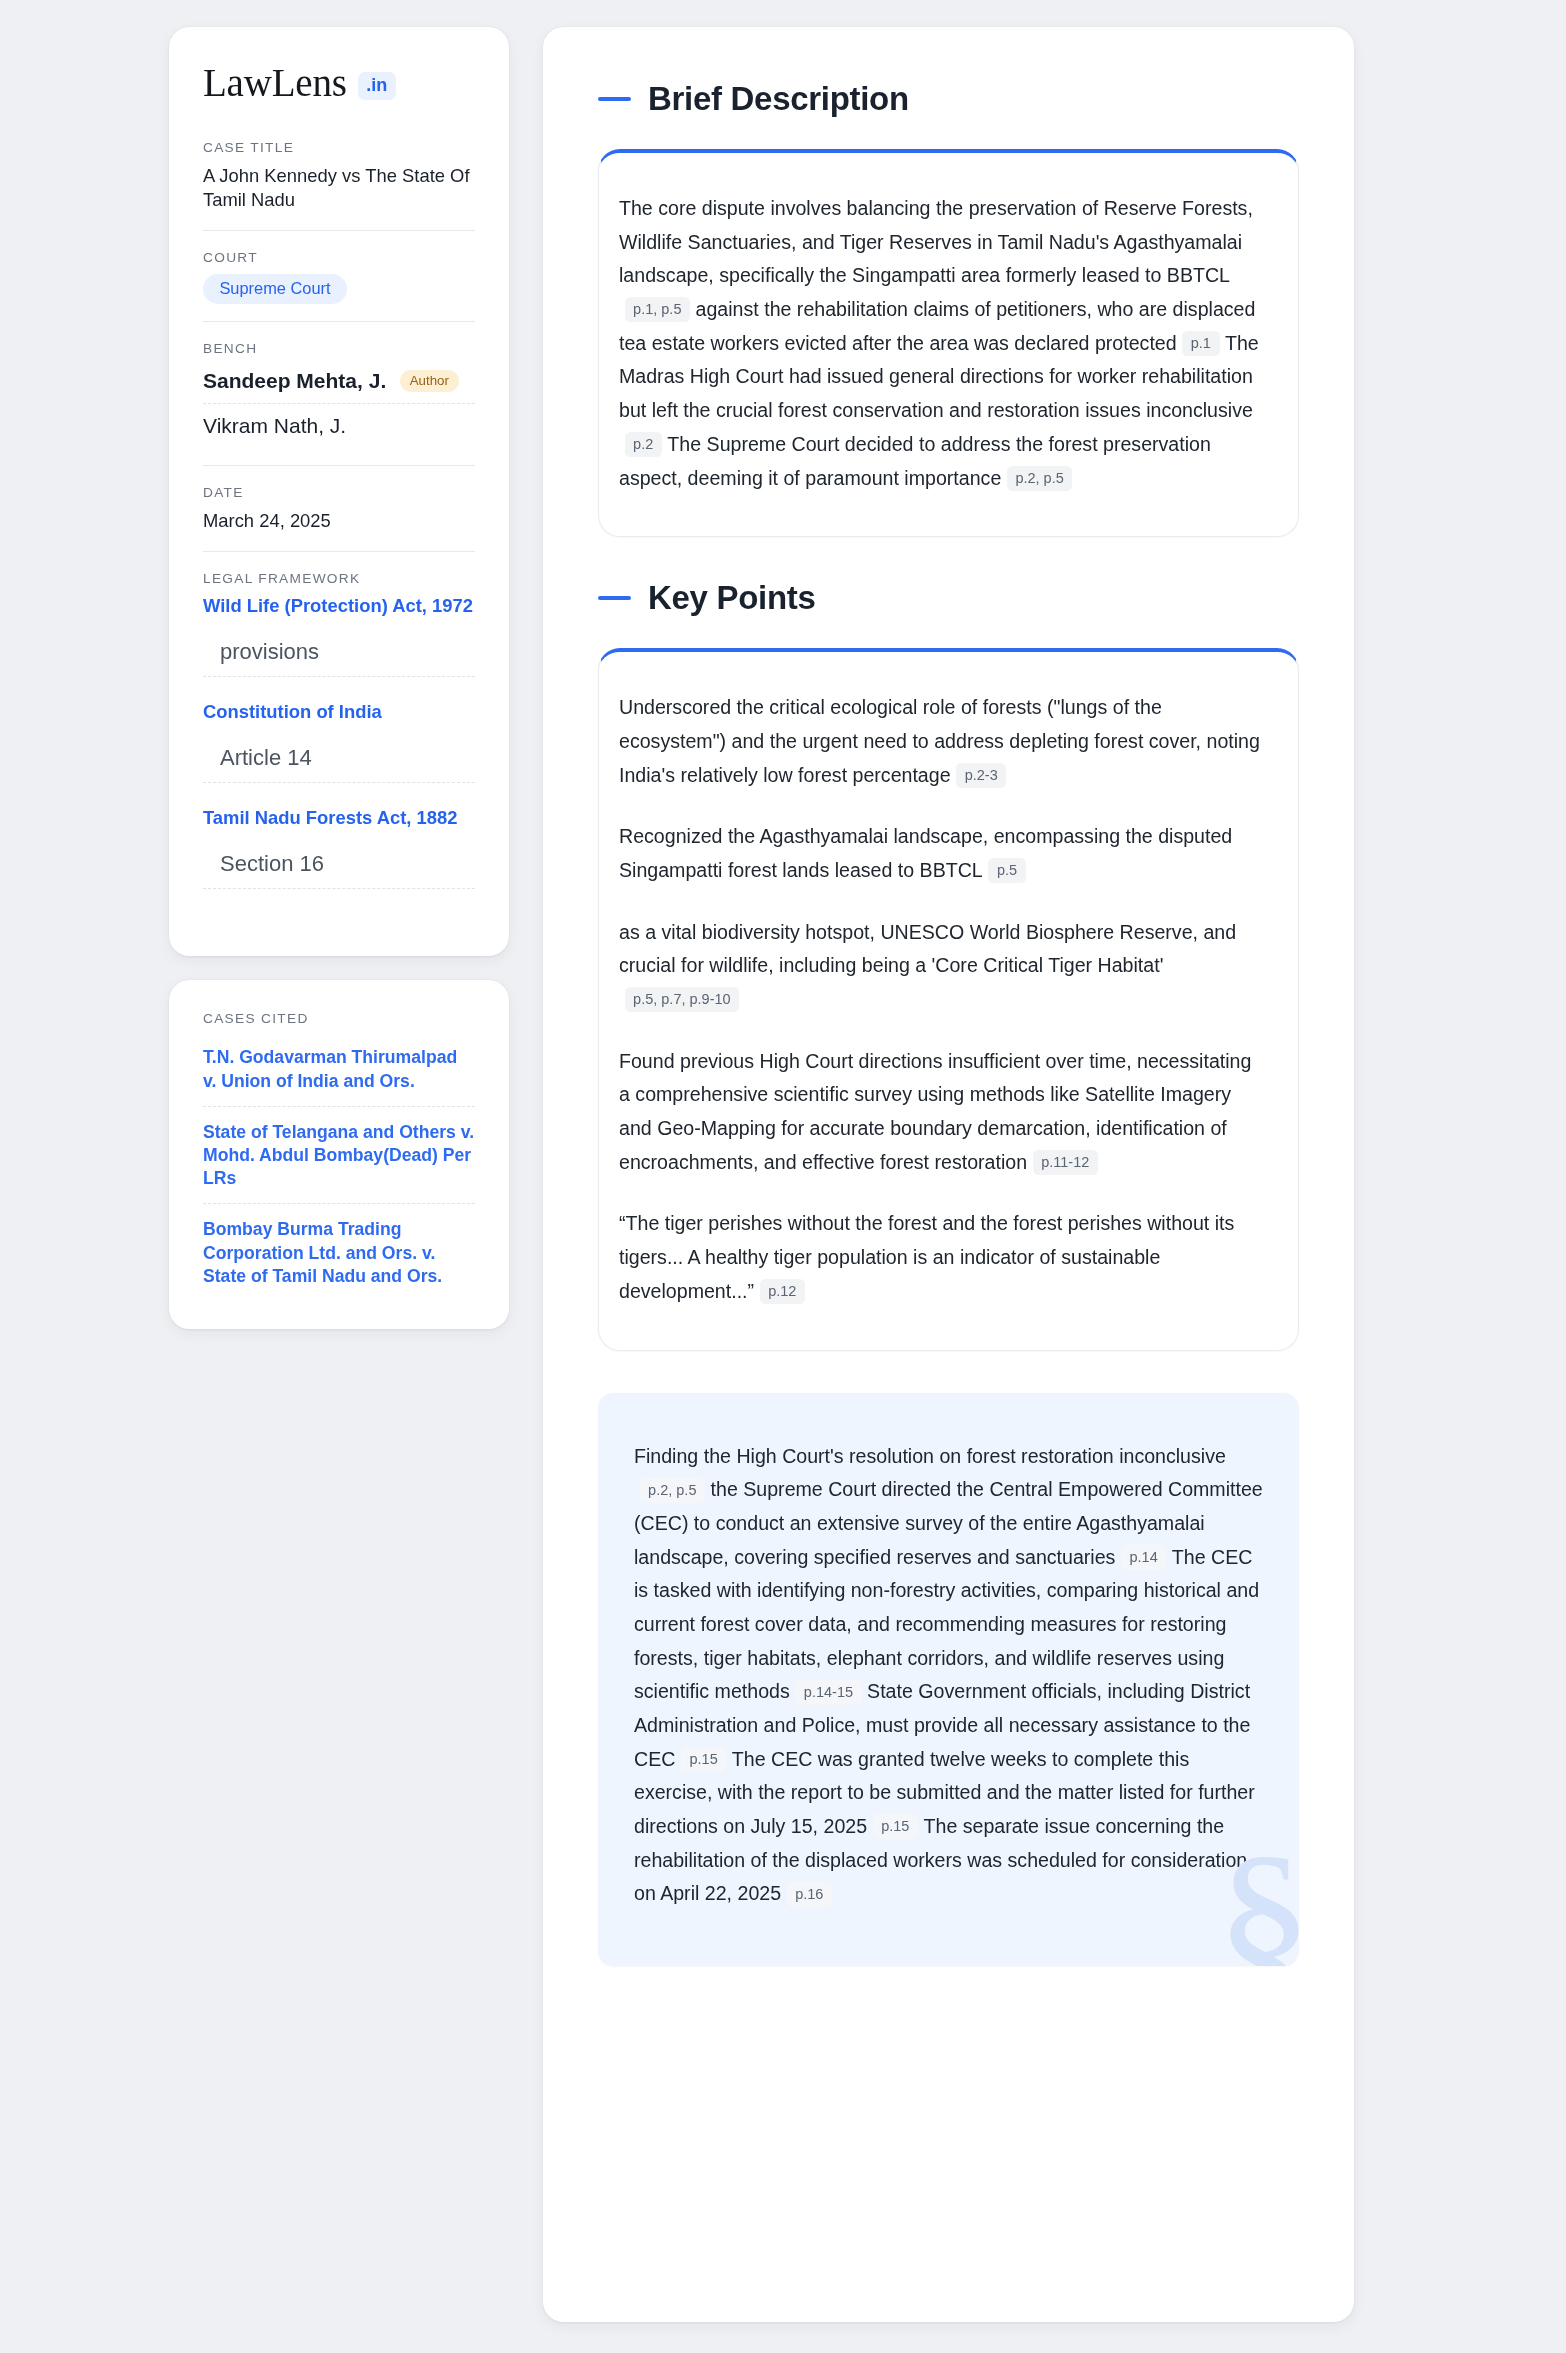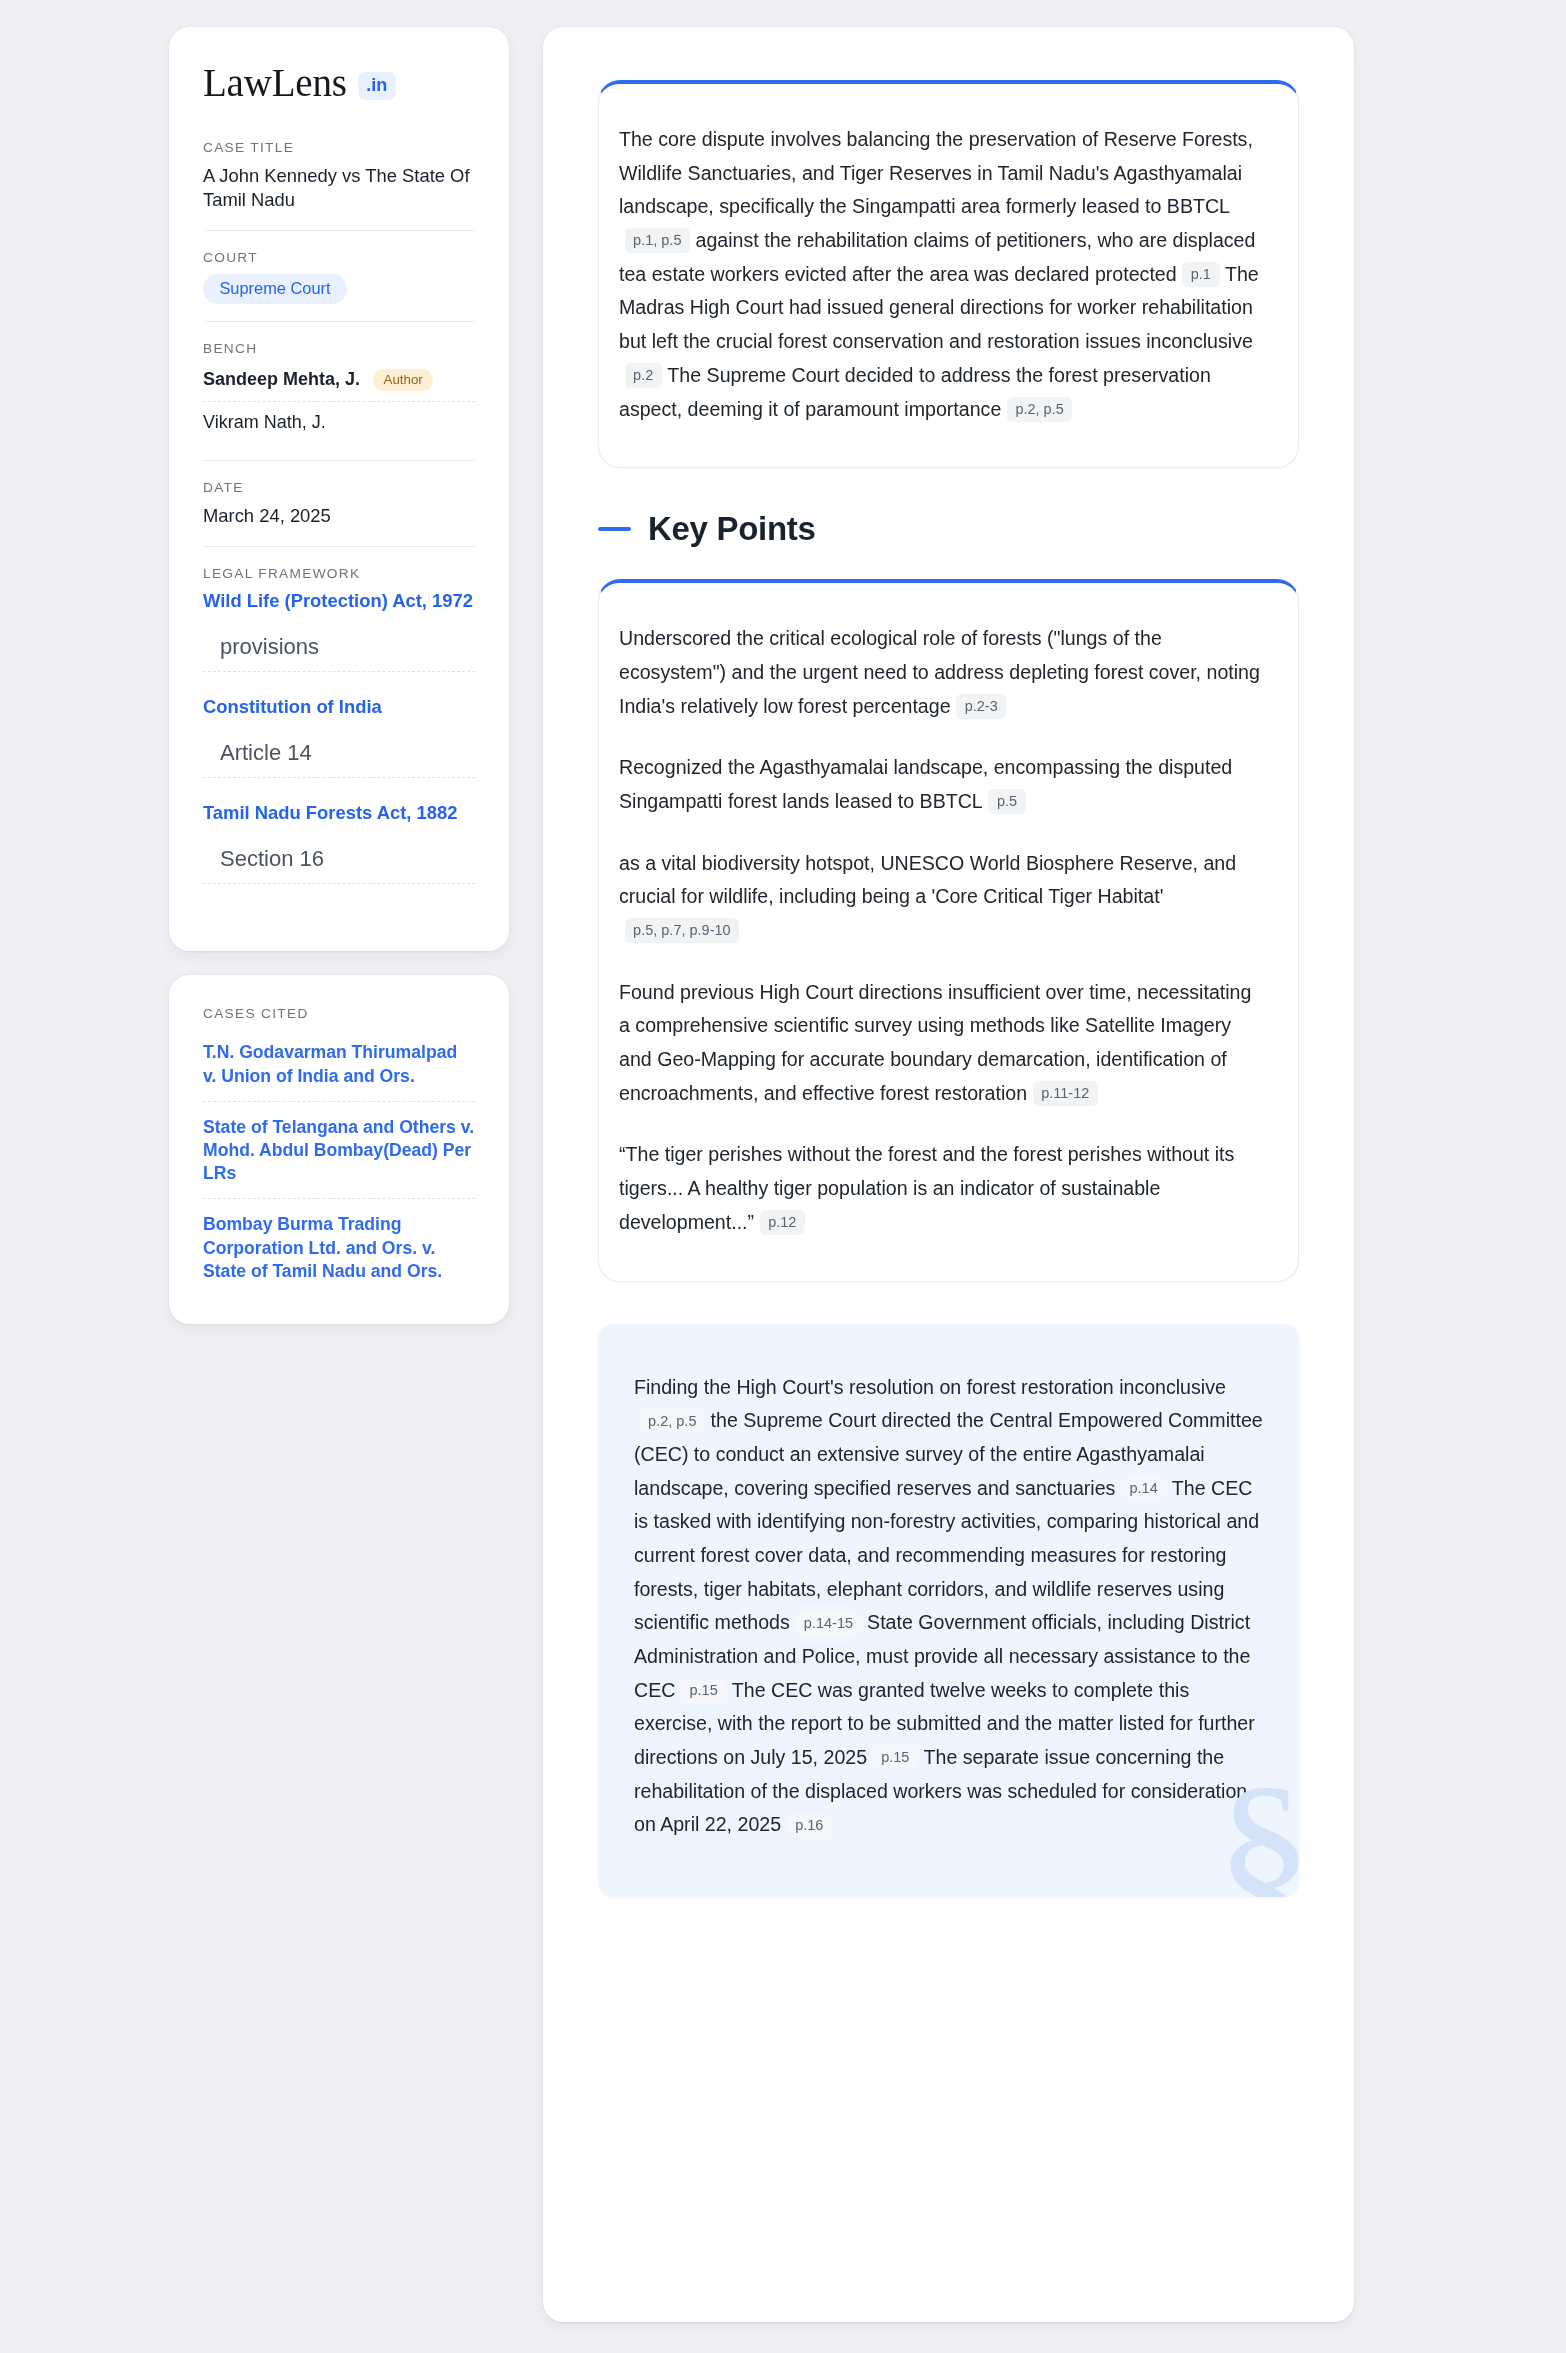--- a/index.html
+++ b/index.html
@@ -96,21 +96,21 @@
   .judge-row {
     display: flex;
     align-items: center;
     gap: 13.3px;
     padding: 4.7px 0 10.2px 0;
   }
   .judge-row + .judge-row {
     border-top: 0.8px dashed #dfe2e8;
     padding-top: 10.2px;
   }
-  .judge-name { font-size: 18px; color: #1b212c; }
+  .judge-name { font-size: 21px; color: #1b212c; }
   .judge-name.author { font-weight: bold; }
   .author-badge {
     background: #fdf0d2;
     color: #96611a;
     font-size: 13.3px;
     border-radius: 782px;
     padding: 3.9px 10.2px 4.7px 10.2px;
     line-height: 1;
   }
 
@@ -296,20 +296,24 @@
           <a class="case-link" style="text-decoration: none;">State of Telangana and Others v. Mohd. Abdul Bombay(Dead) Per LRs</a>
           <a class="case-link" style="text-decoration: none;">Bombay Burma Trading Corporation Ltd. and Ors. v. State of Tamil Nadu and Ors.</a>
         </div>
     </div>
 
   </aside>
 
   <main class="main">
 
     <section class="section">
+      <div class="section-head">
+        <span class="head-dash"></span>
+        <h2 class="section-title">Brief Description</h2>
+      </div>
       <div class="card" id="brief-card">
           <p class="para">The core dispute involves balancing the preservation of Reserve Forests, Wildlife Sanctuaries, and Tiger Reserves in Tamil Nadu's Agasthyamalai landscape, specifically the Singampatti area formerly leased to BBTCL<span class="cite">p.1, p.5</span>against the rehabilitation claims of petitioners, who are displaced tea estate workers evicted after the area was declared protected<span class="cite">p.1</span>The Madras High Court had issued general directions for worker rehabilitation but left the crucial forest conservation and restoration issues inconclusive<span class="cite">p.2</span>The Supreme Court decided to address the forest preservation aspect, deeming it of paramount importance<span class="cite">p.2, p.5</span></p>
         </div>
     </section>
 
     <section class="section">
       <div class="section-head">
         <span class="head-dash"></span>
         <h2 class="section-title">Key Points</h2>
       </div>

